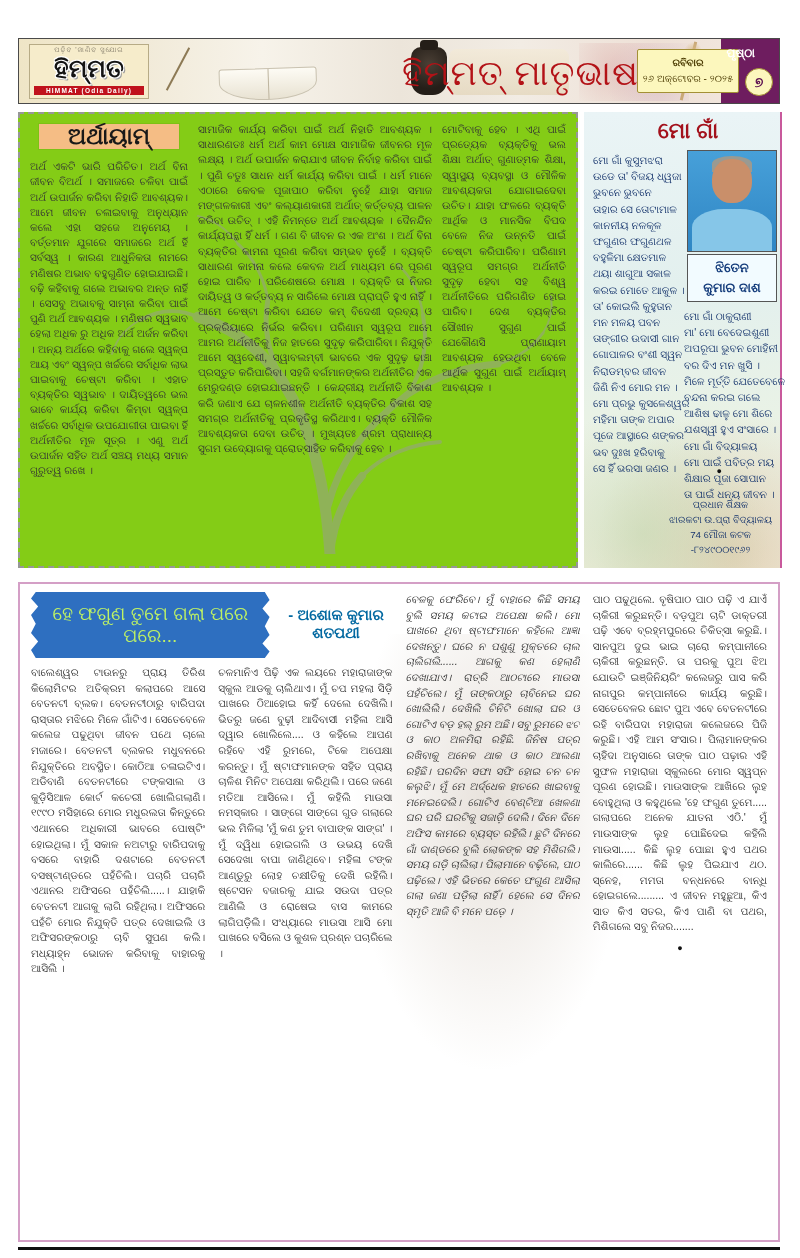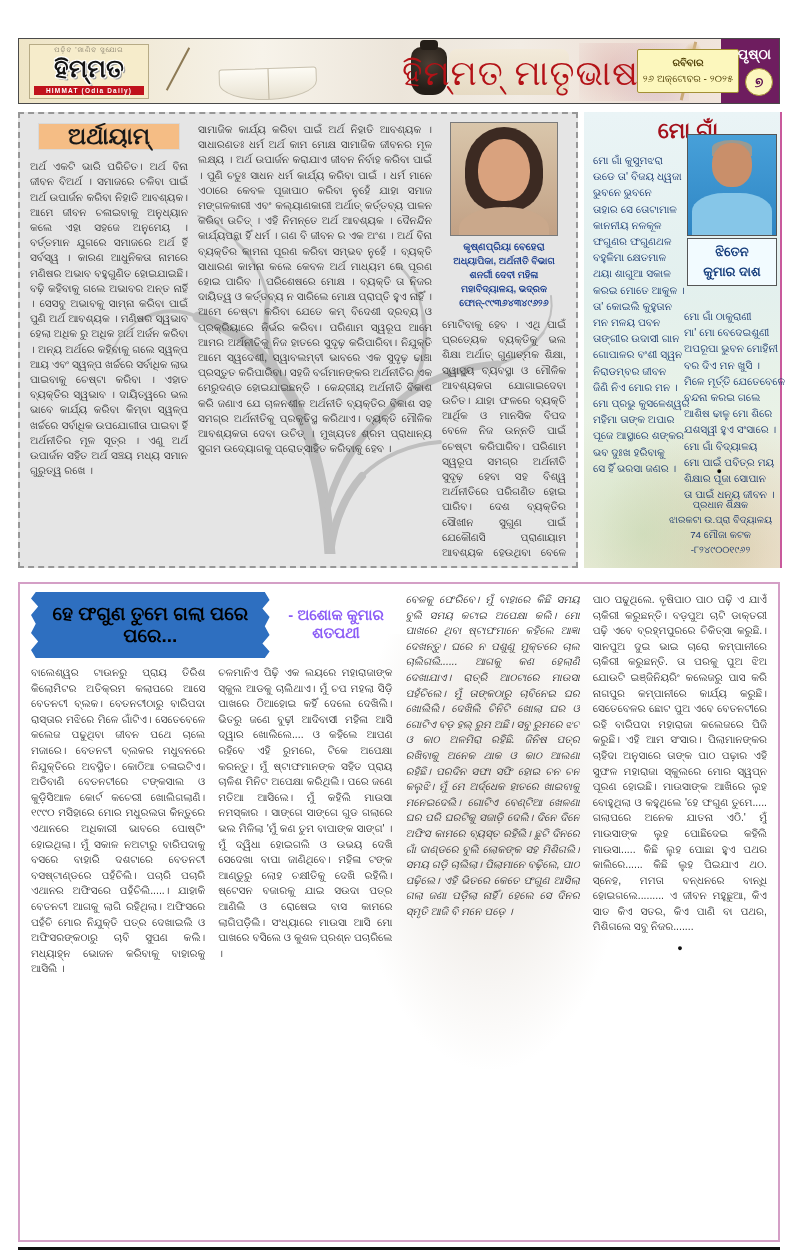--- a/index.html
+++ b/index.html
@@ -33,27 +33,27 @@
     text-shadow:-1px -1px 0 #fff,1px -1px 0 #fff,-1px 1px 0 #fff,1px 1px 0 #fff,2px 2px 0 #9a9a9a;}
   .logo-strip{position:absolute;left:4px;right:4px;bottom:3px;background:#c0121c;color:#fff;
     font-size:6.5px;letter-spacing:1.2px;padding:1px 0;font-weight:bold;}
   .masthead-title{position:absolute;left:383px;top:14px;font-size:35px;font-weight:normal;color:#b31217;
     letter-spacing:1px;white-space:nowrap;}
   .page-box{position:absolute;right:0;top:0;width:58px;height:100%;background:#6e1d5f;}
   .date-box{position:absolute;right:40px;top:10px;width:102px;height:44px;background:#fcf7bd;
     border:1px solid #a39036;border-radius:2px;text-align:center;box-sizing:border-box;padding-top:5px;z-index:2;}
   .date-day{font-size:10px;color:#4a3a00;font-weight:bold;line-height:15px;}
   .date-date{font-size:10px;color:#4a3a00;font-weight:normal;line-height:17px;}
-  .page-label{position:absolute;right:8px;top:7px;font-size:14px;color:#ffffff;font-weight:bold;z-index:3;}
+  .page-label{position:absolute;right:24px;top:7px;font-size:12px;color:#ffffff;font-weight:bold;z-index:3;}
   .page-circle{position:absolute;right:6px;bottom:7px;width:26px;height:26px;border-radius:50%;
     background:#fcf7bd;border:1px solid #a39036;text-align:center;line-height:26px;font-size:14px;
     font-weight:bold;color:#5c1150;z-index:3;}
   
   .top-article{position:absolute;left:18px;top:112px;width:560px;height:456px;border:2px dashed #979797;
-    box-sizing:border-box;padding:8px 10px;background:#e5e5e5;}
+    box-sizing:border-box;padding:8px 10px;background:#84cc16;}
   .tree-wm{position:absolute;left:10px;top:40px;width:530px;height:400px;opacity:.5;z-index:0;}
   .top-cols{position:relative;z-index:1;display:flex;gap:10px;height:100%;}
   .tcol{text-align:justify;font-size:10.5px;line-height:15.2px;color:#333;overflow:hidden;}
   .tcol1{flex:0 0 158px;}
   .tcol2{flex:1 1 auto;}
   .tcol3{flex:0 0 124px;}
   .title-band{display:block;width:132px;margin:2px auto 10px;background:#f5bd85;text-align:center;
     font-size:23px;font-weight:bold;color:#191919;padding:5px 4px;box-shadow:0 0 0 1px rgba(0,0,0,.05);}
   .author-card{margin:0 auto 7px;width:112px;text-align:center;}
   .author-photo{width:106px;height:112px;margin:0 auto;border:1px solid #7a7a7a;position:relative;
@@ -68,41 +68,41 @@
   .poem{position:absolute;left:584px;top:112px;width:198px;height:456px;box-sizing:border-box;
     border-right:2px solid #c8599c;
     background:linear-gradient(180deg,#eaf4f6 0%,#e3f0ee 38%,#e9f2e6 66%,#f2efe0 100%);}
   .poem:before{content:"";position:absolute;left:0;right:0;bottom:0;height:170px;
     background:radial-gradient(ellipse at 30% 80%,rgba(188,214,170,.55),rgba(188,214,170,0) 65%),
                radial-gradient(ellipse at 75% 90%,rgba(209,180,140,.5),rgba(209,180,140,0) 65%);}
   .poem-title{position:absolute;left:0;right:0;top:6px;text-align:center;font-size:22px;font-weight:bold;color:#a3111c;padding-left:12px;}
   .poem-col1{position:absolute;left:9px;top:40px;width:102px;font-size:10.5px;line-height:16.2px;color:#17356d;}
   .poem-col2{position:absolute;right:4px;top:196px;width:92px;font-size:10.5px;line-height:16.2px;color:#17356d;}
   .poem-line{white-space:nowrap;}
-  .photo-card{position:absolute;right:3px;top:22px;width:90px;}
+  .photo-card{position:absolute;right:3px;top:38px;width:90px;}
   .man-photo{width:88px;height:100px;border:1px solid #555;background:linear-gradient(#47a0d9,#2f86c4);position:relative;overflow:hidden;}
   .m-head{position:absolute;left:24px;top:8px;width:40px;height:44px;border-radius:46%;background:#c98f6a;}
   .m-hair{position:absolute;left:24px;top:5px;width:40px;height:16px;border-radius:50% 50% 0 0;background:#9a9a92;}
   .m-shirt{position:absolute;left:4px;bottom:-4px;width:80px;height:46px;border-radius:40% 40% 0 0;background:#86c6e8;}
   .man-caption{border:1px solid #555;background:#f2fbff;text-align:center;font-size:13px;font-weight:bold;
     color:#123a7a;line-height:20px;padding:3px 0;margin-top:2px;}
   .poem-end{position:absolute;right:58px;bottom:92px;font-size:9px;color:#111;}
   .poem-footer{position:absolute;right:8px;bottom:11px;text-align:center;font-size:9.8px;line-height:15px;color:#17356d;}
   
   .bottom-article{position:absolute;left:18px;top:582px;width:762px;height:660px;border:2px solid #d49fc6;
     box-sizing:border-box;padding:8px 11px;background:#fff;}
   .figure-wm{position:absolute;left:330px;top:50px;width:280px;height:440px;z-index:0;
     background:radial-gradient(ellipse at 50% 40%,rgba(208,196,183,.5),rgba(208,196,183,0) 70%);}
   .b-grid{position:relative;z-index:1;display:grid;grid-template-columns:1fr 1fr 1fr 1fr;
     grid-template-rows:auto 1fr;column-gap:13px;height:100%;}
   .b-header{grid-column:1/3;grid-row:1;display:flex;gap:10px;align-items:flex-start;margin-bottom:7px;}
-  .banner{flex:0 0 66%;background:#2e6fc0;color:#000000;font-size:19px;font-weight:bold;text-align:center;
+  .banner{flex:0 0 66%;background:#2e6fc0;color:#bef264;font-size:19px;font-weight:normal;text-align:center;
     padding:11px 10px;box-sizing:border-box;
     clip-path:polygon(2% 0,98% 0,100% 12%,97% 25%,100% 38%,98% 52%,100% 65%,97% 78%,100% 90%,98% 100%,2% 100%,0 88%,3% 75%,0 62%,2% 48%,0 35%,3% 22%,0 10%);}
-  .byline{flex:1 1 auto;font-size:15px;font-weight:bold;color:#8b5cf6;text-align:center;padding-top:14px;}
+  .byline{flex:1 1 auto;font-size:15px;font-weight:bold;color:#0369a1;text-align:center;padding-top:14px;}
   .bcol{text-align:justify;font-size:10.5px;line-height:15.6px;color:#333;overflow:hidden;}
   .bcol1{grid-column:1;grid-row:2;}
   .bcol2{grid-column:2;grid-row:2;}
   .bcol3{grid-column:3;grid-row:1/3;font-style:italic;}
   .bcol4{grid-column:4;grid-row:1/3;}
   .bottom-rule{position:absolute;left:18px;bottom:8px;width:762px;height:3px;background:#101010;}
 </style>
 </head>
 <body>
 
@@ -152,34 +152,20 @@
   </svg>
   <div class="top-cols">
     <div class="tcol tcol1">
       <span class="title-band">ଅର୍ଥାୟାମ୍</span>
       <span>ଅର୍ଥ ଏକଟି ଭାରି ପରିଚିତ। ଅର୍ଥ ବିନା ଜୀବନ ବିଅର୍ଥ । ସମାଜରେ ଚଳିବା ପାଇଁ ଅର୍ଥ ଉପାର୍ଜନ କରିବା ନିହାତି ଆବଶ୍ୟକ। ଆମେ ଜୀବନ ଚଳାଇବାକୁ ଅନୁଧ୍ୟାନ କଲେ ଏହା ସହଜେ ଅନୁମେୟ । ବର୍ତ୍ତମାନ ଯୁଗରେ ସମାଜରେ ଅର୍ଥ ହିଁ ସର୍ବସ୍ୱ । କାରଣ ଆଧୁନିକତା ନାମରେ ମଣିଷର ଅଭାବ ବହୁଗୁଣିତ ହୋଇଯାଇଛି। ବଢ଼ି କହିବାକୁ ଗଲେ ଅଭାବର ଅନ୍ତ ନାହିଁ । ସେସବୁ ଅଭାବକୁ ସାମ୍ନା କରିବା ପାଇଁ ପୁଣି ଅର୍ଥ ଆବଶ୍ୟକ । ମଣିଷର ସ୍ୱଭାବ ହେଲା ଅଧିକ ରୁ ଅଧିକ ଅର୍ଥ ଅର୍ଜନ କରିବା । ଅନ୍ୟ ଅର୍ଥରେ କହିବାକୁ ଗଲେ ସ୍ୱଳ୍ପ ଆୟ ଏବଂ ସ୍ୱଳ୍ପ ଖର୍ଚ୍ଚରେ ସର୍ବାଧିକ ଲାଭ ପାଇବାକୁ ଚେଷ୍ଟା କରିବା । ଏହାତ ବ୍ୟକ୍ତିର ସ୍ୱଭାବ । ଦାୟିତ୍ୱରେ ଭଲ ଭାବେ କାର୍ଯ୍ୟ କରିବା କିମ୍ବା ସ୍ୱଳ୍ପ ଖର୍ଚ୍ଚରେ ସର୍ବାଧିକ ଉପଯୋଗୀତା ପାଇବା ହିଁ ଅର୍ଥନୀତିର ମୂଳ ସୂତ୍ର । ଏଣୁ ଅର୍ଥ ଉପାର୍ଜନ ସହିତ ଅର୍ଥ ସଞ୍ଚୟ ମଧ୍ୟ ସମାନ ଗୁରୁତ୍ୱ ରଖେ ।</span>
     </div>
     <div class="tcol tcol2">
       <span>ସାମାଜିକ କାର୍ଯ୍ୟ କରିବା ପାଇଁ ଅର୍ଥ ନିହାତି ଆବଶ୍ୟକ । ସାଧାରଣତଃ ଧର୍ମ ଅର୍ଥ କାମ ମୋକ୍ଷ ସାମାଜିକ ଜୀବନର ମୂଳ ଲକ୍ଷ୍ୟ । ଅର୍ଥ ଉପାର୍ଜନ କରାଯାଏ ଜୀବନ ନିର୍ବାହ କରିବା ପାଇଁ । ପୁଣି ଚତୁଃ ସାଧନ ଧର୍ମ କାର୍ଯ୍ୟ କରିବା ପାଇଁ । ଧର୍ମ ମାନେ ଏଠାରେ କେବଳ ପୂଜାପାଠ କରିବା ନୁହେଁ ଯାହା ସମାଜ ମଙ୍ଗଳକାରୀ ଏବଂ କଲ୍ୟାଣକାରୀ ଅର୍ଥାତ୍ କର୍ତ୍ତବ୍ୟ ପାଳନ କରିବା ଉଚିତ୍ । ଏହି ନିମନ୍ତେ ଅର୍ଥ ଆବଶ୍ୟକ । ଦୈନନ୍ଦିନ କାର୍ଯ୍ୟପନ୍ଥା ହିଁ ଧର୍ମ । ଗଣ ବି ଜୀବନ ର ଏକ ଅଂଶ । ଅର୍ଥ ବିନା ବ୍ୟକ୍ତିର କାମନା ପୂରଣ କରିବା ସମ୍ଭବ ନୁହେଁ । ବ୍ୟକ୍ତି ସାଧାରଣ କାମନା କଲେ କେବଳ ଅର୍ଥ ମାଧ୍ୟମ ରେ ପୂରଣ ହୋଇ ପାରିବ । ପରିଶେଷରେ ମୋକ୍ଷ । ବ୍ୟକ୍ତି ତା ନିଜର ଦାୟିତ୍ୱ ଓ କର୍ତ୍ତବ୍ୟ ନ ସାରିଲେ ମୋକ୍ଷ ପ୍ରାପ୍ତି ହୁଏ ନାହିଁ । ଆମେ ଚେଷ୍ଟା କରିବା ଯେତେ କମ୍ ବିଦେଶୀ ଦ୍ରବ୍ୟ ଓ ପ୍ରକ୍ରିୟାରେ ନିର୍ଭର କରିବା। ପରିଣାମ ସ୍ୱରୂପ ଆମେ ଆମର ଅର୍ଥନୀତିକୁ ନିଜ ହାତରେ ସୁଦୃଢ଼ କରିପାରିବା। ନିଯୁକ୍ତି ଆମେ ସ୍ୱଦେଶୀ, ସ୍ୱାବଲମ୍ବୀ ଭାବରେ ଏକ ସୁଦୃଢ଼ ଢାଞ୍ଚା ପ୍ରସ୍ତୁତ କରିପାରିବା। ସହଜି ବର୍ଗମାନଙ୍କର ଅର୍ଥନୀତିର ଏକ ମେରୁଦଣ୍ଡ ହୋଇଯାଇଛନ୍ତି । କେନ୍ଦ୍ରୀୟ ଅର୍ଥନୀତି ବିକାଶ କରି ଜଣାଏ ଯେ ଚାଳନଶୀଳ ଅର୍ଥନୀତି ବ୍ୟକ୍ତିର ବିକାଶ ସହ ସମଗ୍ର ଅର୍ଥନୀତିକୁ ପ୍ରକୃତିସ୍ଥ କରିଥାଏ। ବ୍ୟକ୍ତି ମୌଳିକ ଆବଶ୍ୟକତା ଦେବା ଉଚିତ୍ । ମୁଖ୍ୟତଃ ଶ୍ରମ ପ୍ରାଧାନ୍ୟ ସୁଗମ ଉଦ୍ୟୋଗକୁ ପ୍ରୋତ୍ସାହିତ କରିବାକୁ ହେବ ।</span>
     </div>
     <div class="tcol tcol3">
-      <div class="author-card">
-        <div class="author-photo">
-          <div class="a-hair"></div>
-          <div class="a-face"></div>
-          <div class="a-body"></div>
-        </div>
-        <div class="author-caption">
-          <div>କୃଷ୍ଣପ୍ରିୟା ବେହେରା</div>
-          <div class="sub">ଅଧ୍ୟାପିକା, ଅର୍ଥନୀତି ବିଭାଗ</div>
-          <div class="sub">ଶନର୍ଗୀ ଦେବୀ ମହିଳା</div>
-          <div class="sub">ମହାବିଦ୍ୟାଳୟ, ଭଦ୍ରକ</div>
-          <div class="sub">ଫୋନ୍-୯୯୩୬୪୩୪୯୬୨୬</div>
-        </div>
-      </div>
       <span>ମୋଟିବାକୁ ହେବ । ଏଥି ପାଇଁ ପ୍ରତ୍ୟେକ ବ୍ୟକ୍ତିକୁ ଭଲ ଶିକ୍ଷା ଅର୍ଥାତ୍ ଗୁଣାତ୍ମକ ଶିକ୍ଷା, ସ୍ୱାସ୍ଥ୍ୟ ବ୍ୟବସ୍ଥା ଓ ମୌଳିକ ଆବଶ୍ୟକତା ଯୋଗାଇଦେବା ଉଚିତ। ଯାହା ଫଳରେ ବ୍ୟକ୍ତି ଆର୍ଥିକ ଓ ମାନସିକ ବିପଦ ବେଳେ ନିଜ ଉନ୍ନତି ପାଇଁ ଚେଷ୍ଟା କରିପାରିବ। ପରିଣାମ ସ୍ୱରୂପ ସମଗ୍ର ଅର୍ଥନୀତି ସୁଦୃଢ଼ ହେବା ସହ ବିଶ୍ୱ ଅର୍ଥନୀତିରେ ପରିଗଣିତ ହୋଇ ପାରିବ। ଦେଶ ବ୍ୟକ୍ତିର ସୌଖୀନ ସୁଗୁଣ ପାଇଁ ଯେକୌଣସି ପ୍ରାଣାୟାମ ଆବଶ୍ୟକ ହେଉଥିବା ବେଳେ ଆର୍ଥିକ ସୁଗୁଣ ପାଇଁ ଅର୍ଥାୟାମ୍ ଆବଶ୍ୟକ ।</span>
       
     </div>
   </div>
 </div>
 
 <div class="poem">
   <div class="poem-title">ମୋ ଗାଁ</div>
   <div class="poem-col1">
       <div class="poem-line">ମୋ ଗାଁ କୁସୁମଝରା</div>

